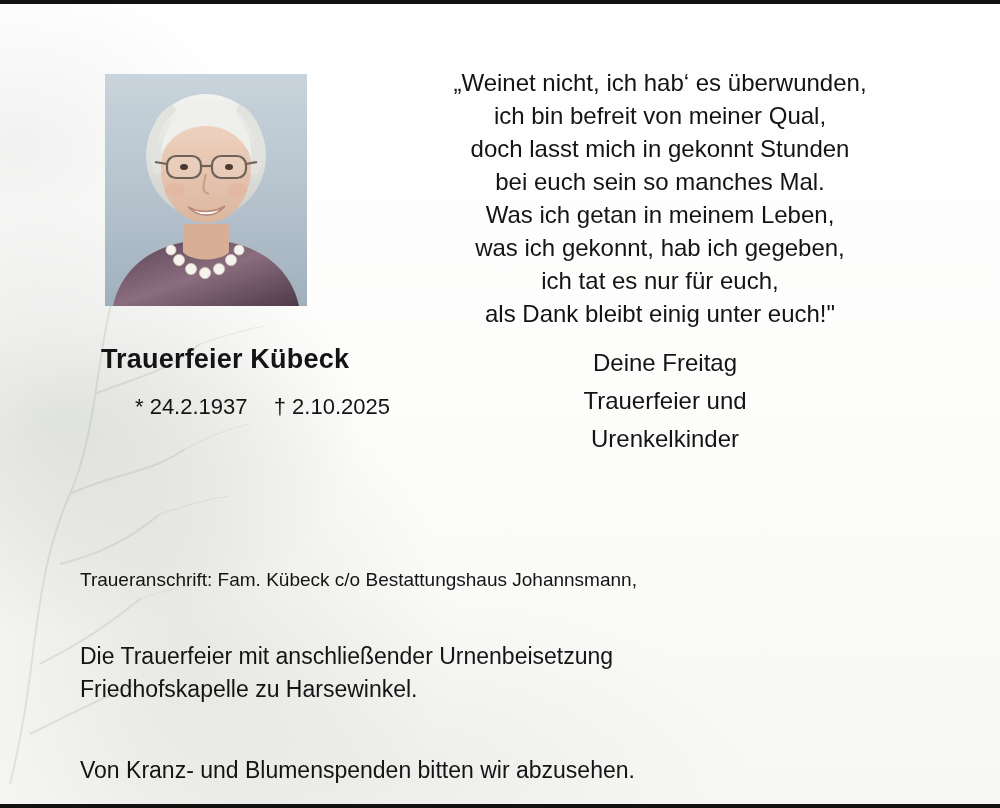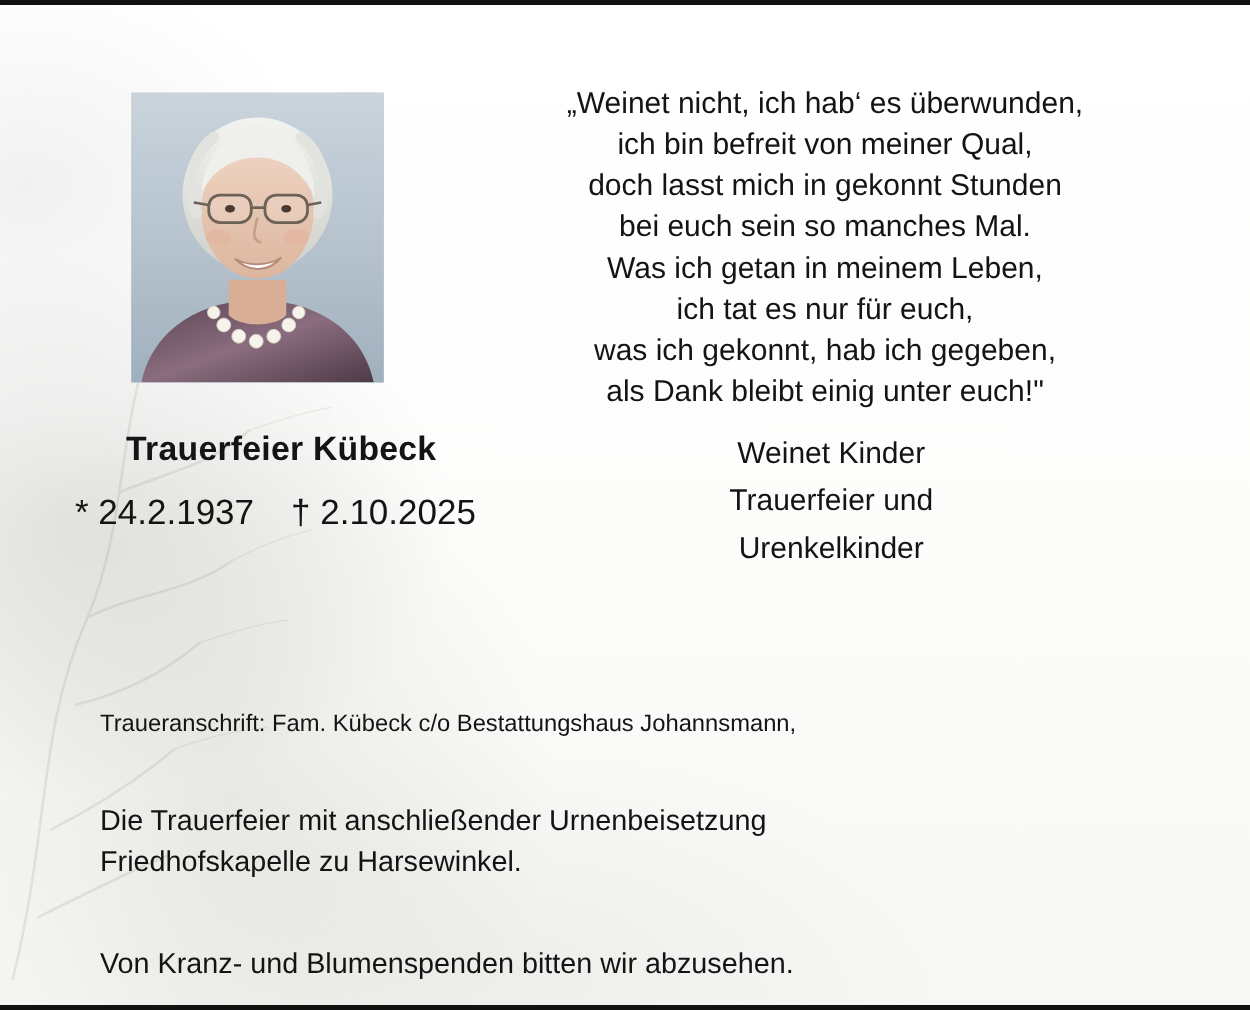--- a/index.html
+++ b/index.html
@@ -70,22 +70,22 @@
     font-size: 27px;
     font-weight: bold;
     letter-spacing: 0.2px;
     color: #141414;
   }
   .deceased-dates {
     position: absolute;
     left: 60px;
     top: 390px;
     width: 330px;
-    text-align: left;
-    font-size: 28px;
+    text-align: right;
+    font-size: 22px;
     color: #141414;
   }
   .deceased-dates .sep { display: inline-block; width: 14px; }
 
   
   .poem {
     position: absolute;
     left: 400px;
     top: 62px;
     width: 520px;
@@ -229,34 +229,34 @@
         </g>
       </svg>
     </div>
 
     <div class="poem">
       <span class="line">„Weinet nicht, ich hab‘ es überwunden,</span>
       <span class="line">ich bin befreit von meiner Qual,</span>
       <span class="line">doch lasst mich in gekonnt Stunden</span>
       <span class="line">bei euch sein so manches Mal.</span>
       <span class="line">Was ich getan in meinem Leben,</span>
+      <span class="line">was ich gekonnt, hab ich gegeben,</span>
       <span class="line">ich tat es nur für euch,</span>
-      <span class="line">was ich gekonnt, hab ich gegeben,</span>
       <span class="line">als Dank bleibt einig unter euch!"</span>
     </div>
 
     <div class="deceased-name">Trauerfeier Kübeck</div>
     <div class="deceased-dates">
       <span>* 24.2.1937</span>
       <span class="sep"></span>
       <span>† 2.10.2025</span>
     </div>
 
     <div class="survivors">
-      <span class="line">Weinet Kinder</span>
+      <span class="line">Deine Freitag</span>
       <span class="line">Trauerfeier und</span>
       <span class="line">Urenkelkinder</span>
     </div>
 
     <div class="mourning-address">
       <span class="line">Traueranschrift: Fam. Kübeck c/o Bestattungshaus Johannsmann,</span>
     </div>
 
     <div class="ceremony">
       <span class="line">Die Trauerfeier mit anschließender Urnenbeisetzung</span>

